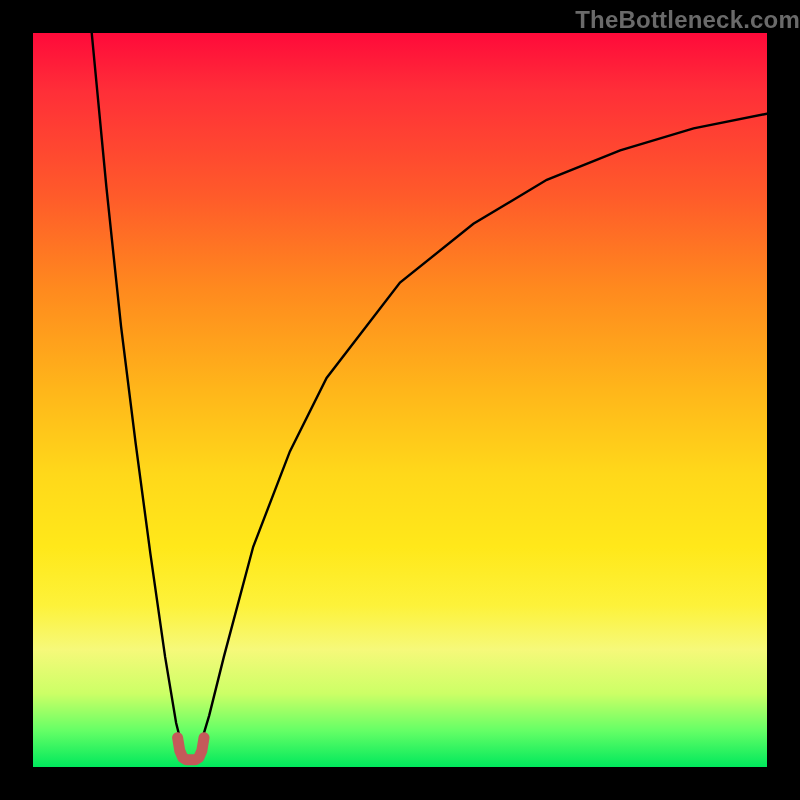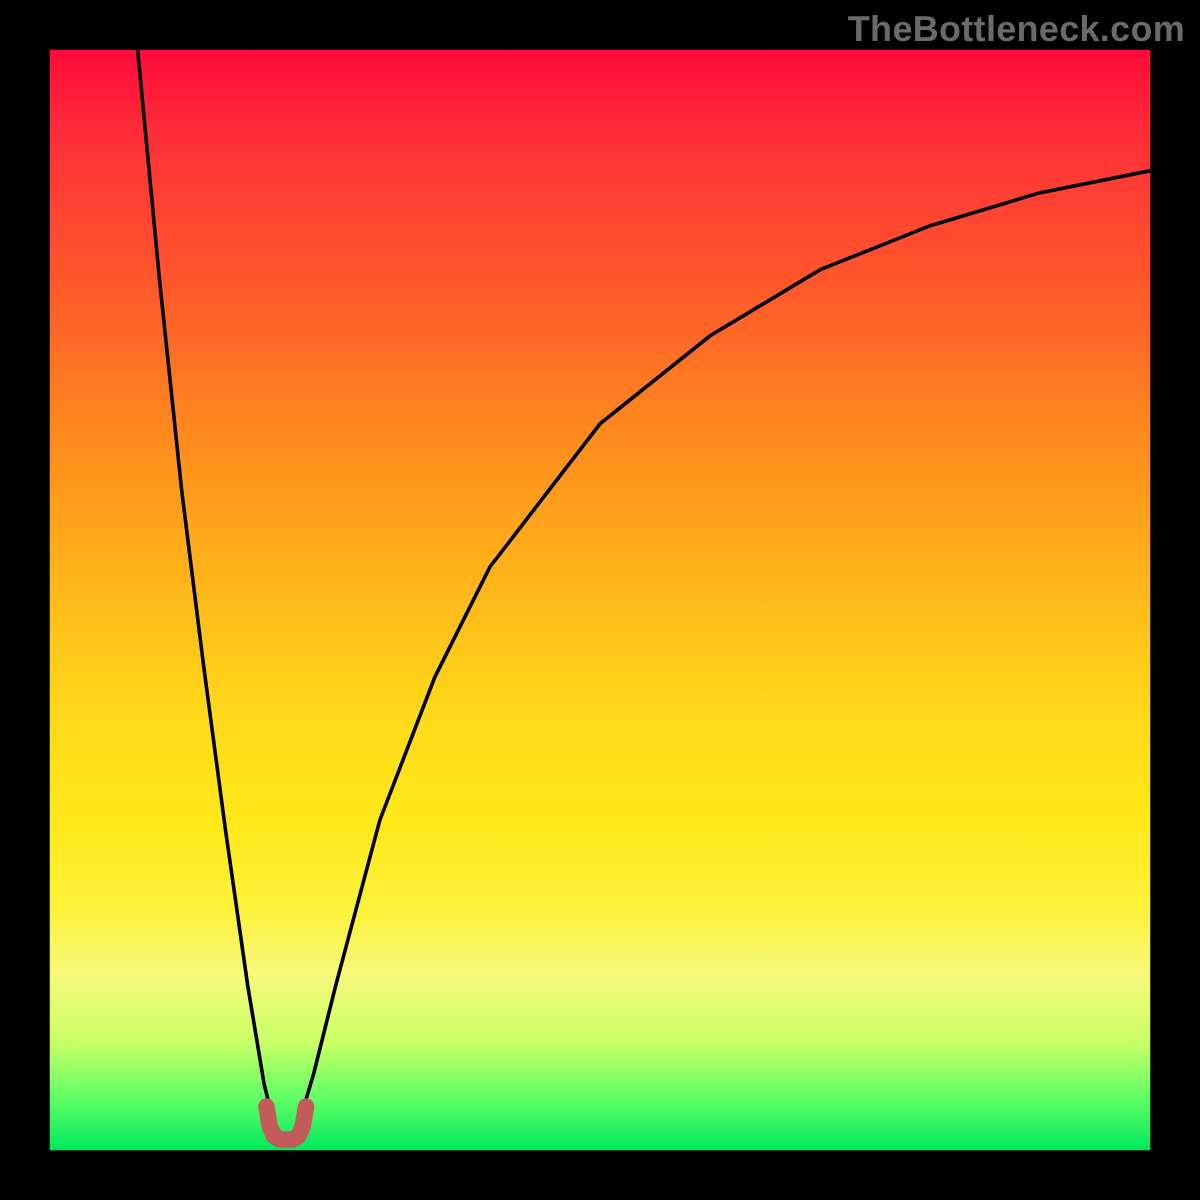--- a/index.html
+++ b/index.html
@@ -47,21 +47,21 @@
   }
   .curve-svg {
     position: absolute;
     left: 0; top: 0;
     width: 734px;
     height: 734px;
   }
   .attrib {
     position: absolute;
     top: 6px;
-    right: 10px;
+    right: 0;
     font-family: Arial, Helvetica, sans-serif;
     font-size: 24px;
     font-weight: 600;
     color: #6a6a6a;
     letter-spacing: 0.2px;
   }
 </style>
 </head>
 <body>
 

